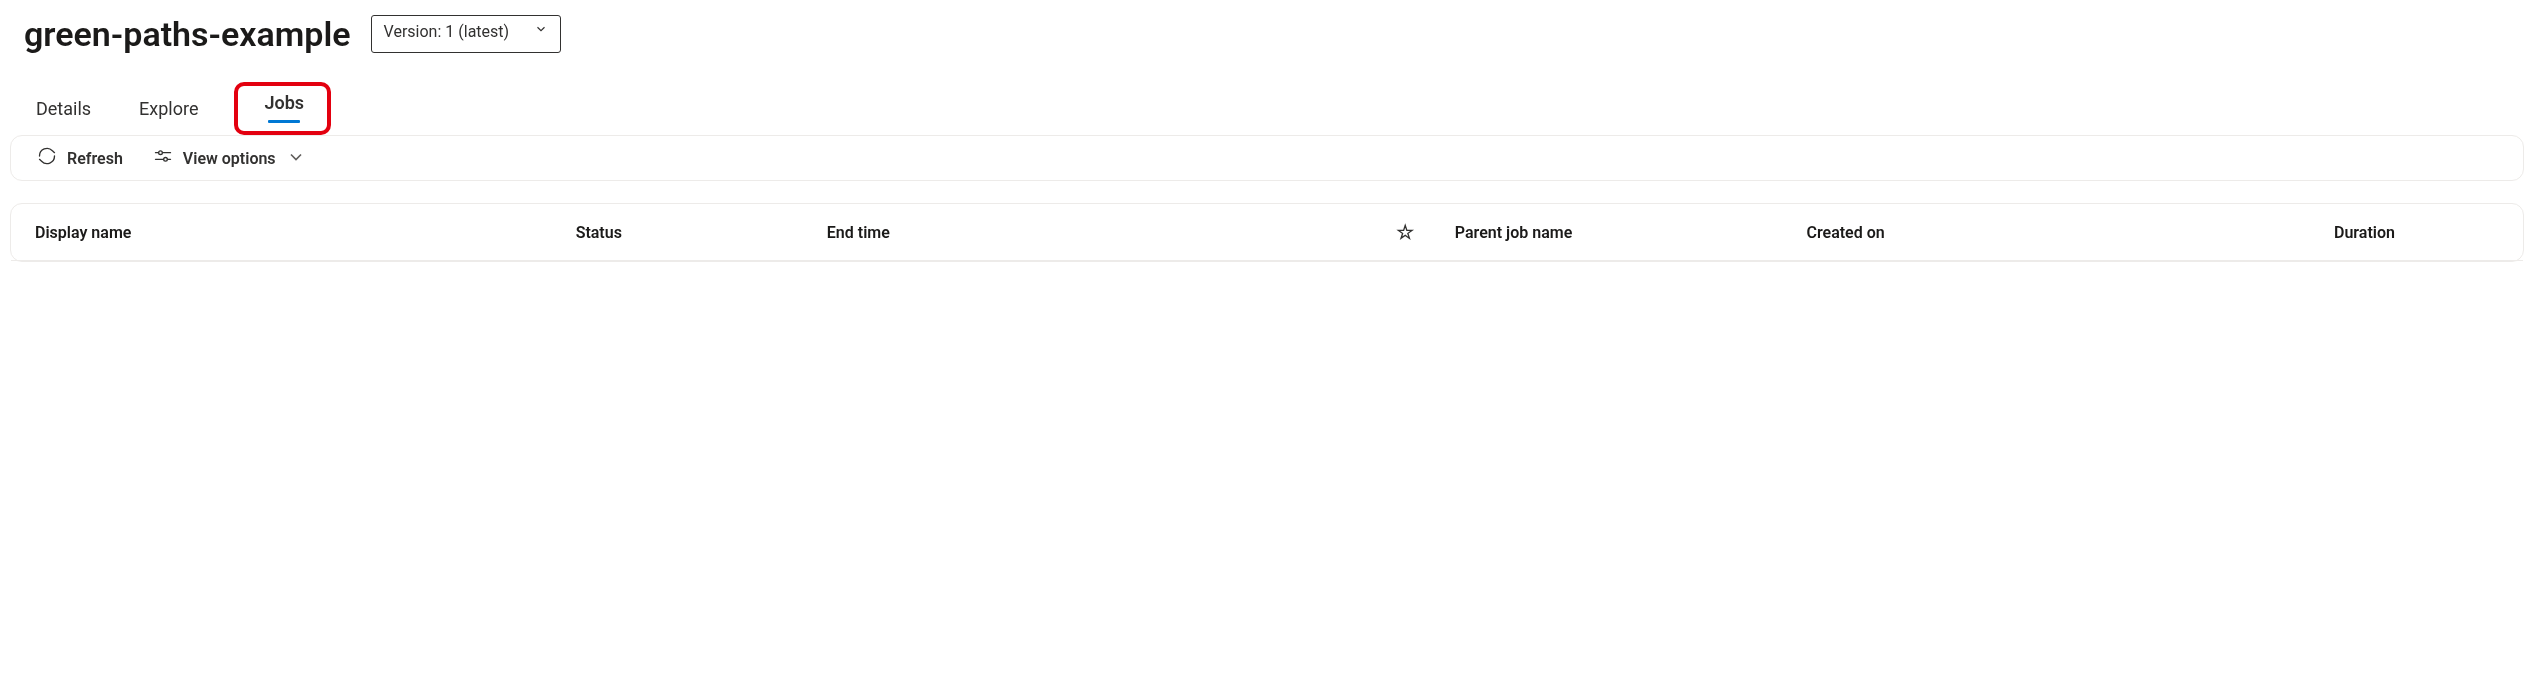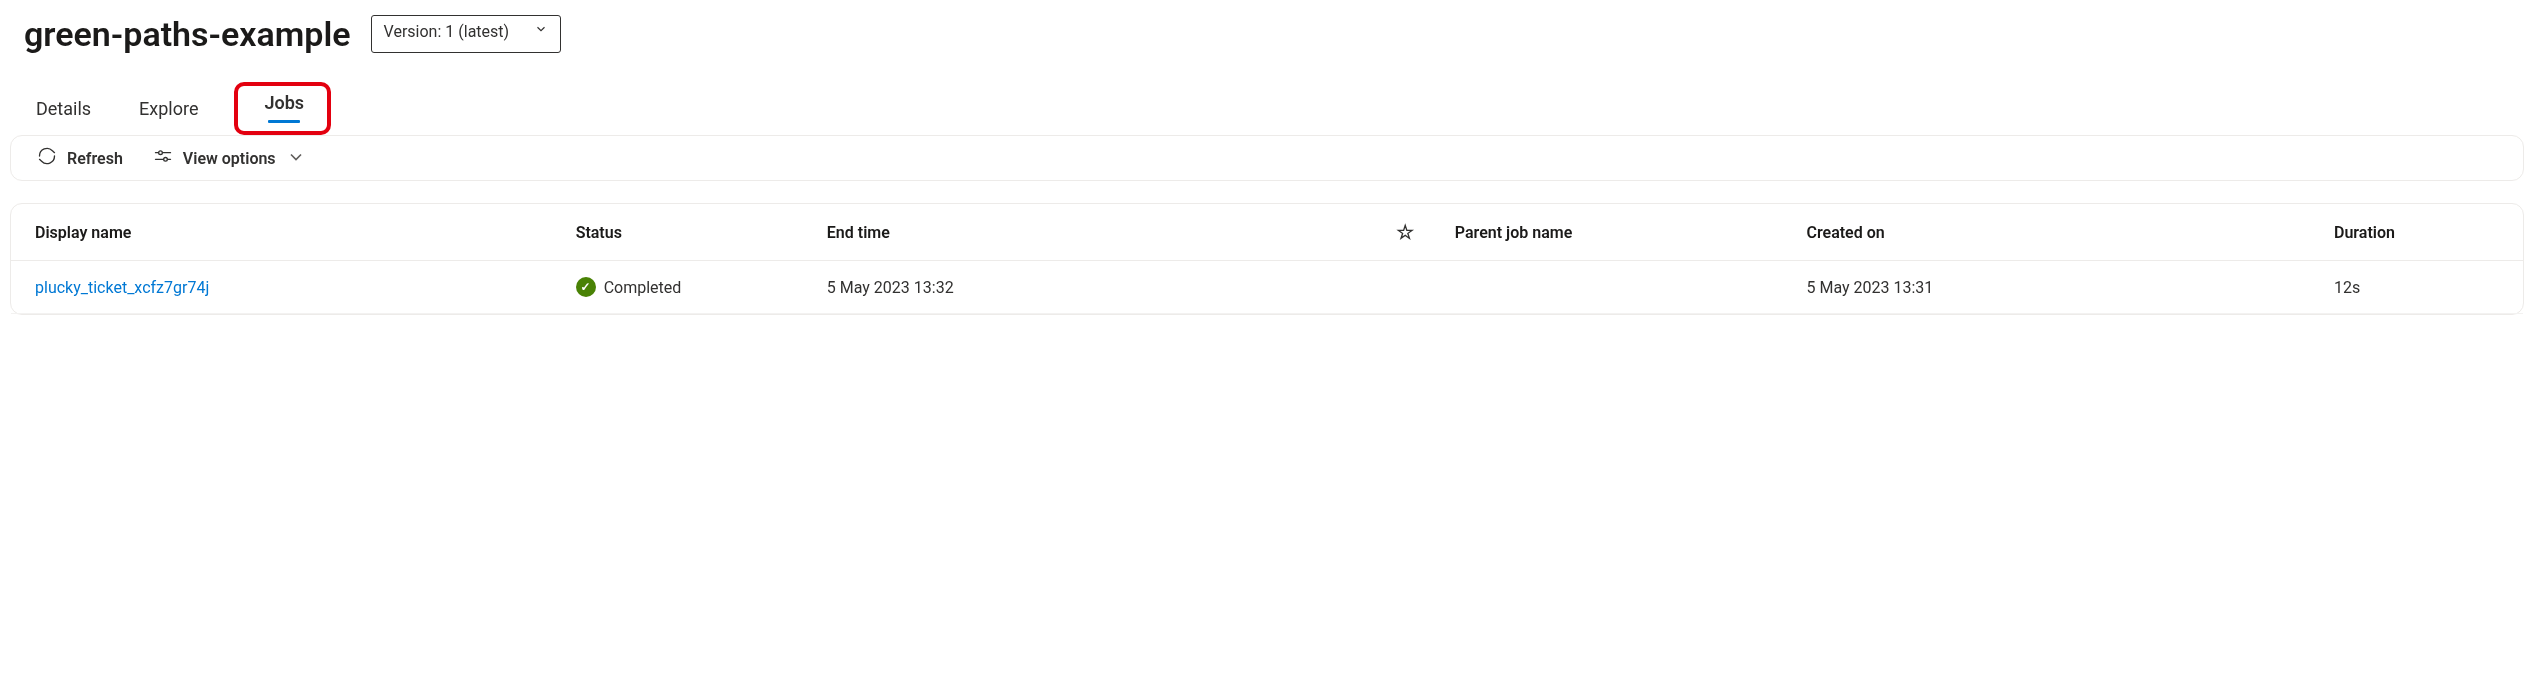--- a/index.html
+++ b/index.html
@@ -230,29 +230,15 @@
         <th>Display name</th>
         <th>Status</th>
         <th>End time</th>
         <th class="star-col"><span class="star-outline">☆</span></th>
         <th>Parent job name</th>
         <th>Created on</th>
         <th class="dur-col">Duration</th>
       </tr>
     </thead>
     <tbody id="jobs-body">
-        <tr>
-          <td><a class="job-link">plucky_ticket_xcfz7gr74j</a></td>
-          <td>
-            <div class="status-cell">
-              <span class="status-icon-ok">✓</span>
-              <span>Completed</span>
-            </div>
-          </td>
-          <td>5 May 2023 13:32</td>
-          <td class="star-col"></td>
-          <td></td>
-          <td>5 May 2023 13:31</td>
-          <td class="dur-col">12s</td>
-        </tr>
       </tbody>
   </table>
 </div>
 
 </body></html>

